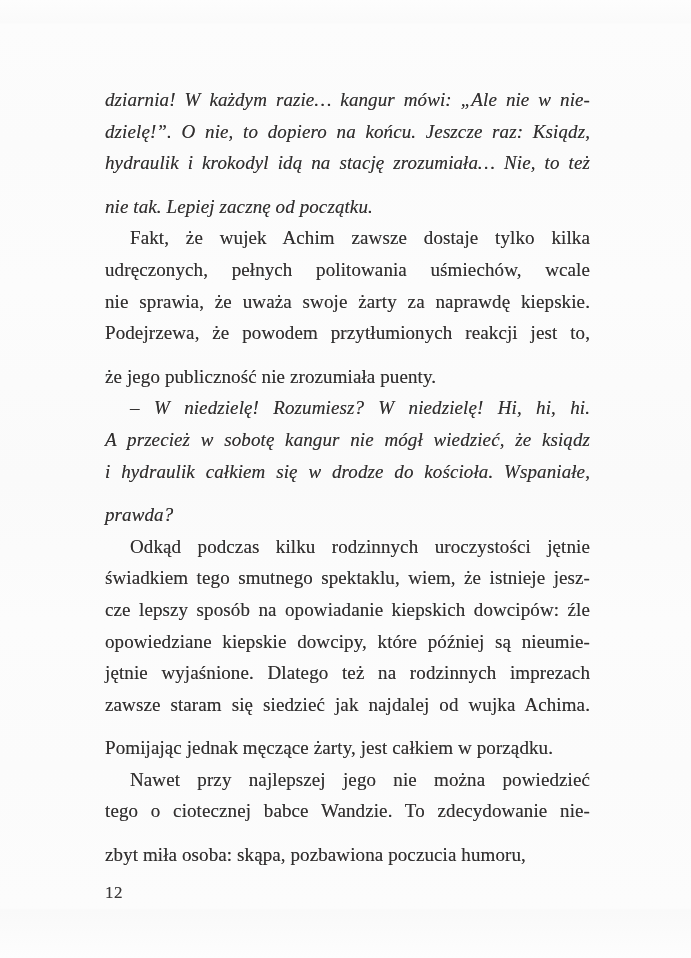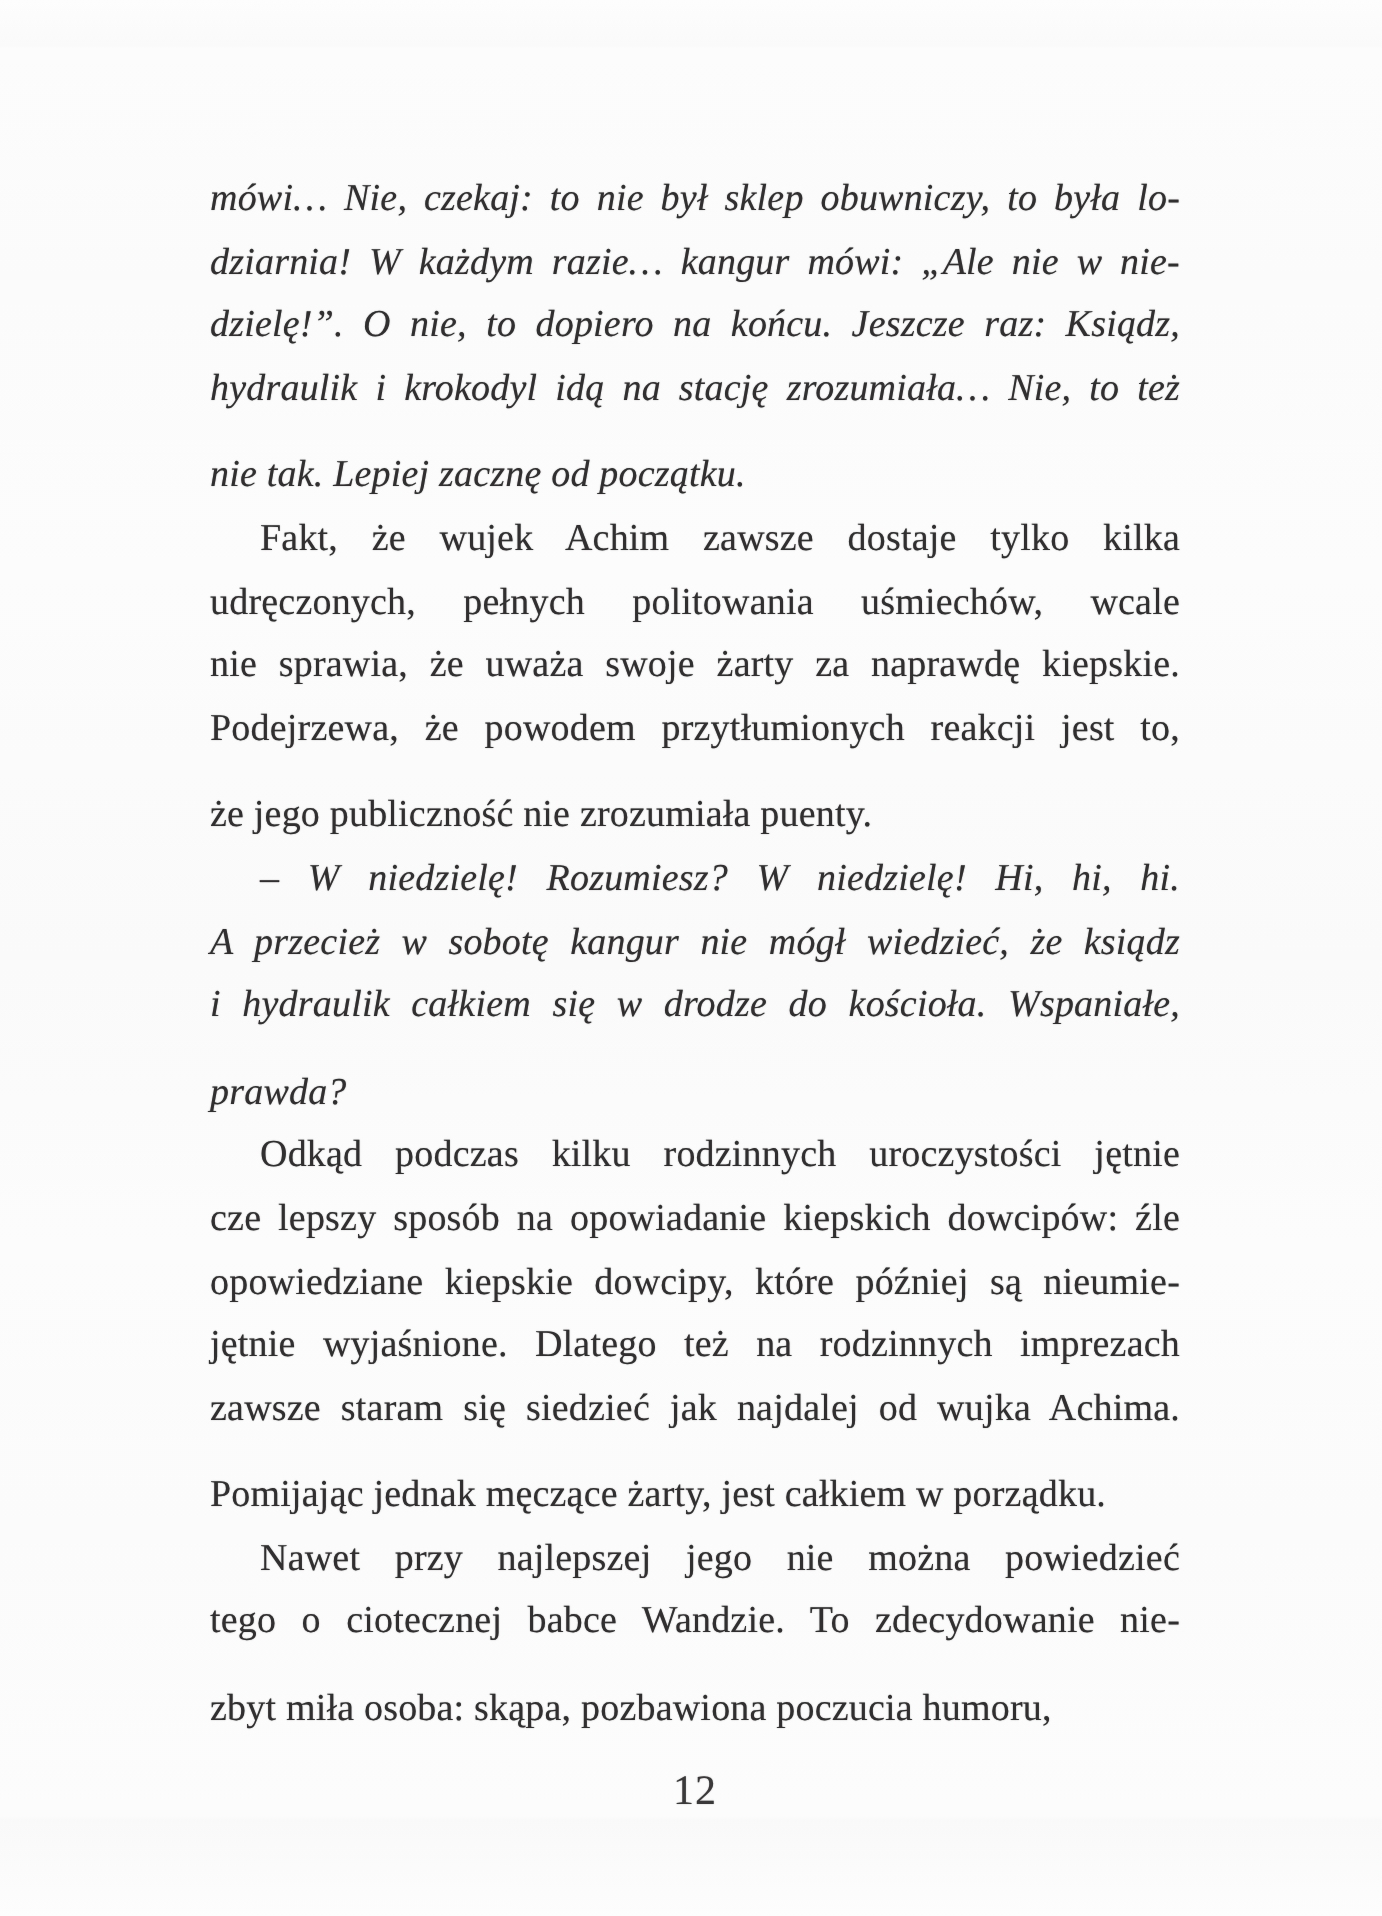--- a/index.html
+++ b/index.html
@@ -44,53 +44,53 @@
     text-align: justify;
     text-align-last: justify;
   }
   .line.last { text-align-last: left; margin-top: 12px; }
   .line.indent { padding-left: 25px; }
   .page-number {
     position: absolute;
     left: 105px;
     top: 883px;
     width: 485px;
-    text-align: center;
-    font-size: 21px;
+    text-align: left;
+    font-size: 17px;
     letter-spacing: 0.5px;
     text-shadow: 0 0 0.6px rgba(46,44,44,0.5);
   }
 </style>
 </head>
 <body>
 
 <div class="photo">
   <div class="text-block" style="color: rgb(49, 47, 47);">
       <div class="para italic">
-        <div class="line">mówi… Nie, czekaj: to nie był sklep obuwniczy, to była lo-</div>
         <div class="line">dziarnia! W każdym razie… kangur mówi: „Ale nie w nie-</div>
         <div class="line">dzielę!”. O nie, to dopiero na końcu. Jeszcze raz: Ksiądz,</div>
         <div class="line">hydraulik i krokodyl idą na stację zrozumiała… Nie, to też</div>
         <div class="line last">nie tak. Lepiej zacznę od początku.</div>
       </div>
       <div class="para normal">
         <div class="line indent">Fakt, że wujek Achim zawsze dostaje tylko kilka</div>
         <div class="line">udręczonych, pełnych politowania uśmiechów, wcale</div>
         <div class="line">nie sprawia, że uważa swoje żarty za naprawdę kiepskie.</div>
         <div class="line">Podejrzewa, że powodem przytłumionych reakcji jest to,</div>
         <div class="line last">że jego publiczność nie zrozumiała puenty.</div>
       </div>
       <div class="para italic">
         <div class="line indent">– W niedzielę! Rozumiesz? W niedzielę! Hi, hi, hi.</div>
         <div class="line">A przecież w sobotę kangur nie mógł wiedzieć, że ksiądz</div>
         <div class="line">i hydraulik całkiem się w drodze do kościoła. Wspaniałe,</div>
         <div class="line last">prawda?</div>
       </div>
       <div class="para normal">
         <div class="line indent">Odkąd podczas kilku rodzinnych uroczystości jętnie</div>
+        <div class="line">świadkiem tego smutnego spektaklu, wiem, że istnieje jesz-</div>
         <div class="line">cze lepszy sposób na opowiadanie kiepskich dowcipów: źle</div>
         <div class="line">opowiedziane kiepskie dowcipy, które później są nieumie-</div>
         <div class="line">jętnie wyjaśnione. Dlatego też na rodzinnych imprezach</div>
         <div class="line">zawsze staram się siedzieć jak najdalej od wujka Achima.</div>
         <div class="line last">Pomijając jednak męczące żarty, jest całkiem w porządku.</div>
       </div>
       <div class="para normal">
         <div class="line indent">Nawet przy najlepszej jego nie można powiedzieć</div>
         <div class="line">tego o ciotecznej babce Wandzie. To zdecydowanie nie-</div>
         <div class="line last">zbyt miła osoba: skąpa, pozbawiona poczucia humoru,</div>

